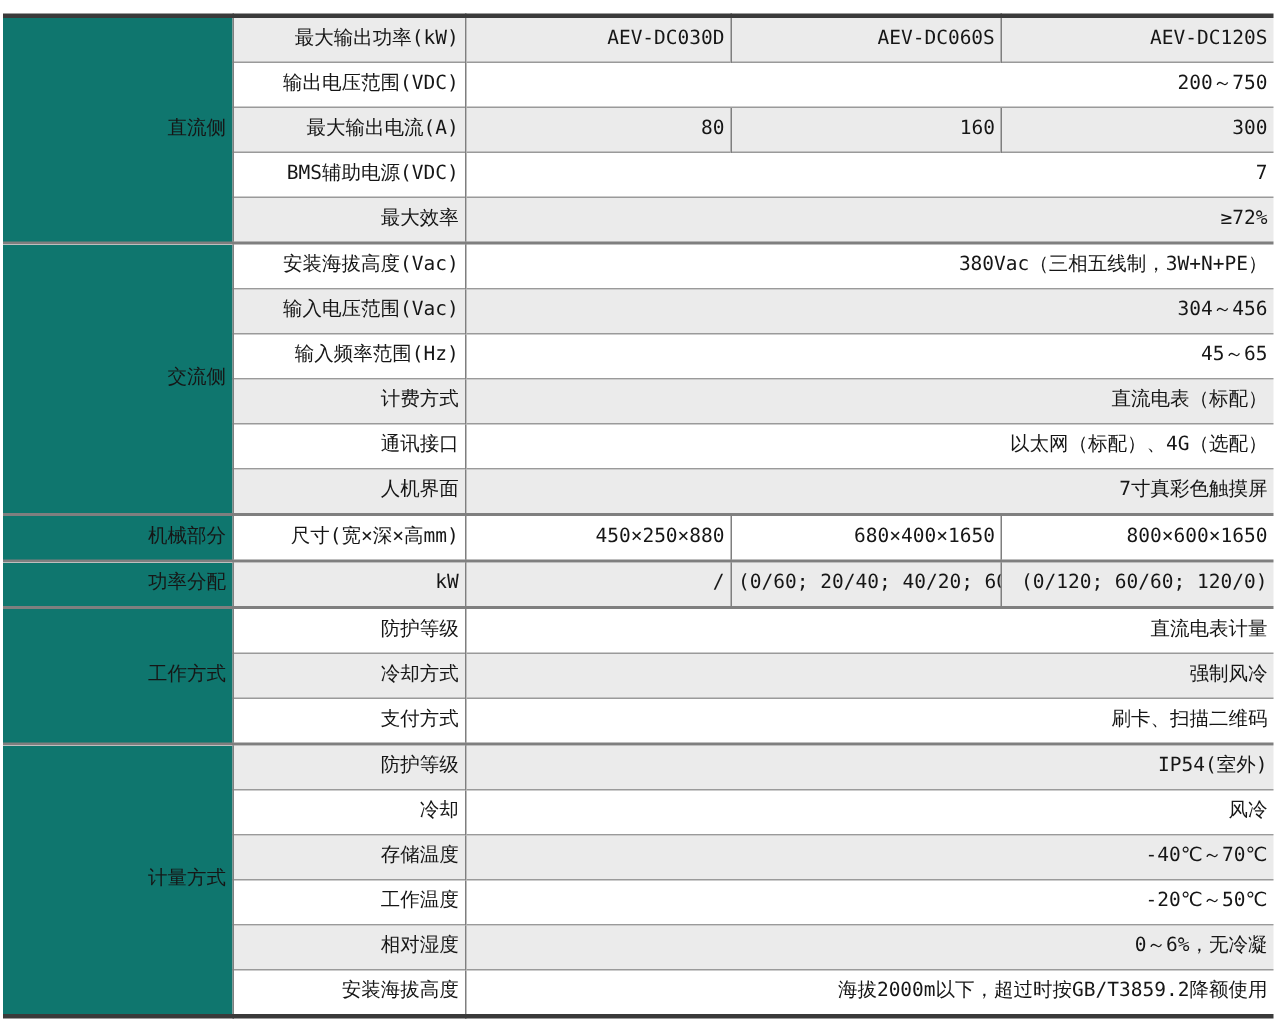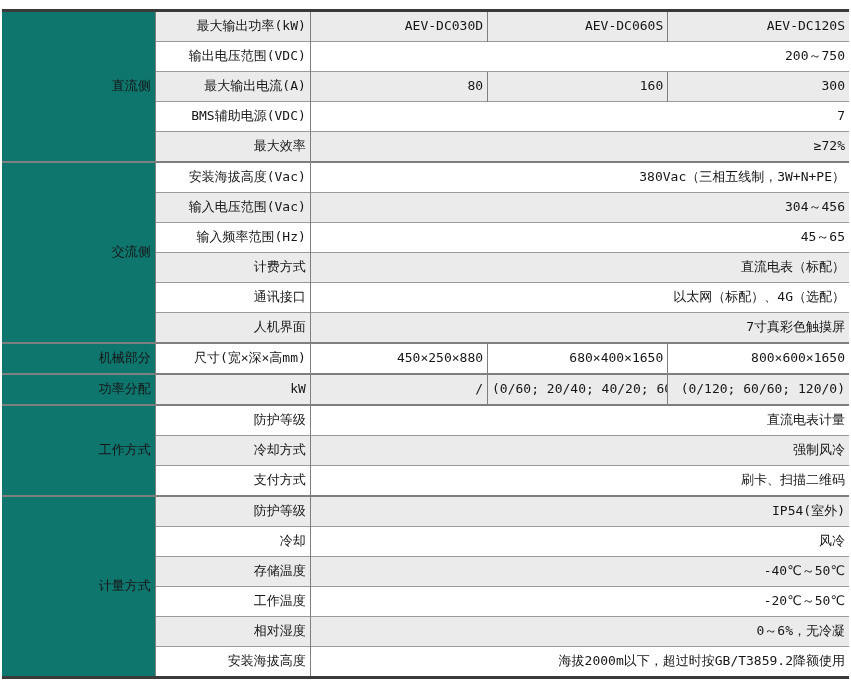--- a/index.html
+++ b/index.html
@@ -157,21 +157,21 @@
           <td class="cat" rowspan="6">计量方式</td>
           <td class="lab shade">防护等级</td>
           <td class="val shade" colspan="3">IP54(室外)</td>
         </tr>
         <tr>
           <td class="lab">冷却</td>
           <td class="val" colspan="3">风冷</td>
         </tr>
         <tr>
           <td class="lab shade">存储温度</td>
-          <td class="val shade" colspan="3">-40℃～50℃</td>
+          <td class="val shade" colspan="3">-40℃～70℃</td>
         </tr>
         <tr>
           <td class="lab">工作温度</td>
           <td class="val" colspan="3">-20℃～50℃</td>
         </tr>
         <tr>
           <td class="lab shade">相对湿度</td>
           <td class="val shade" colspan="3">0～6%，无冷凝</td>
         </tr>
         <tr>

